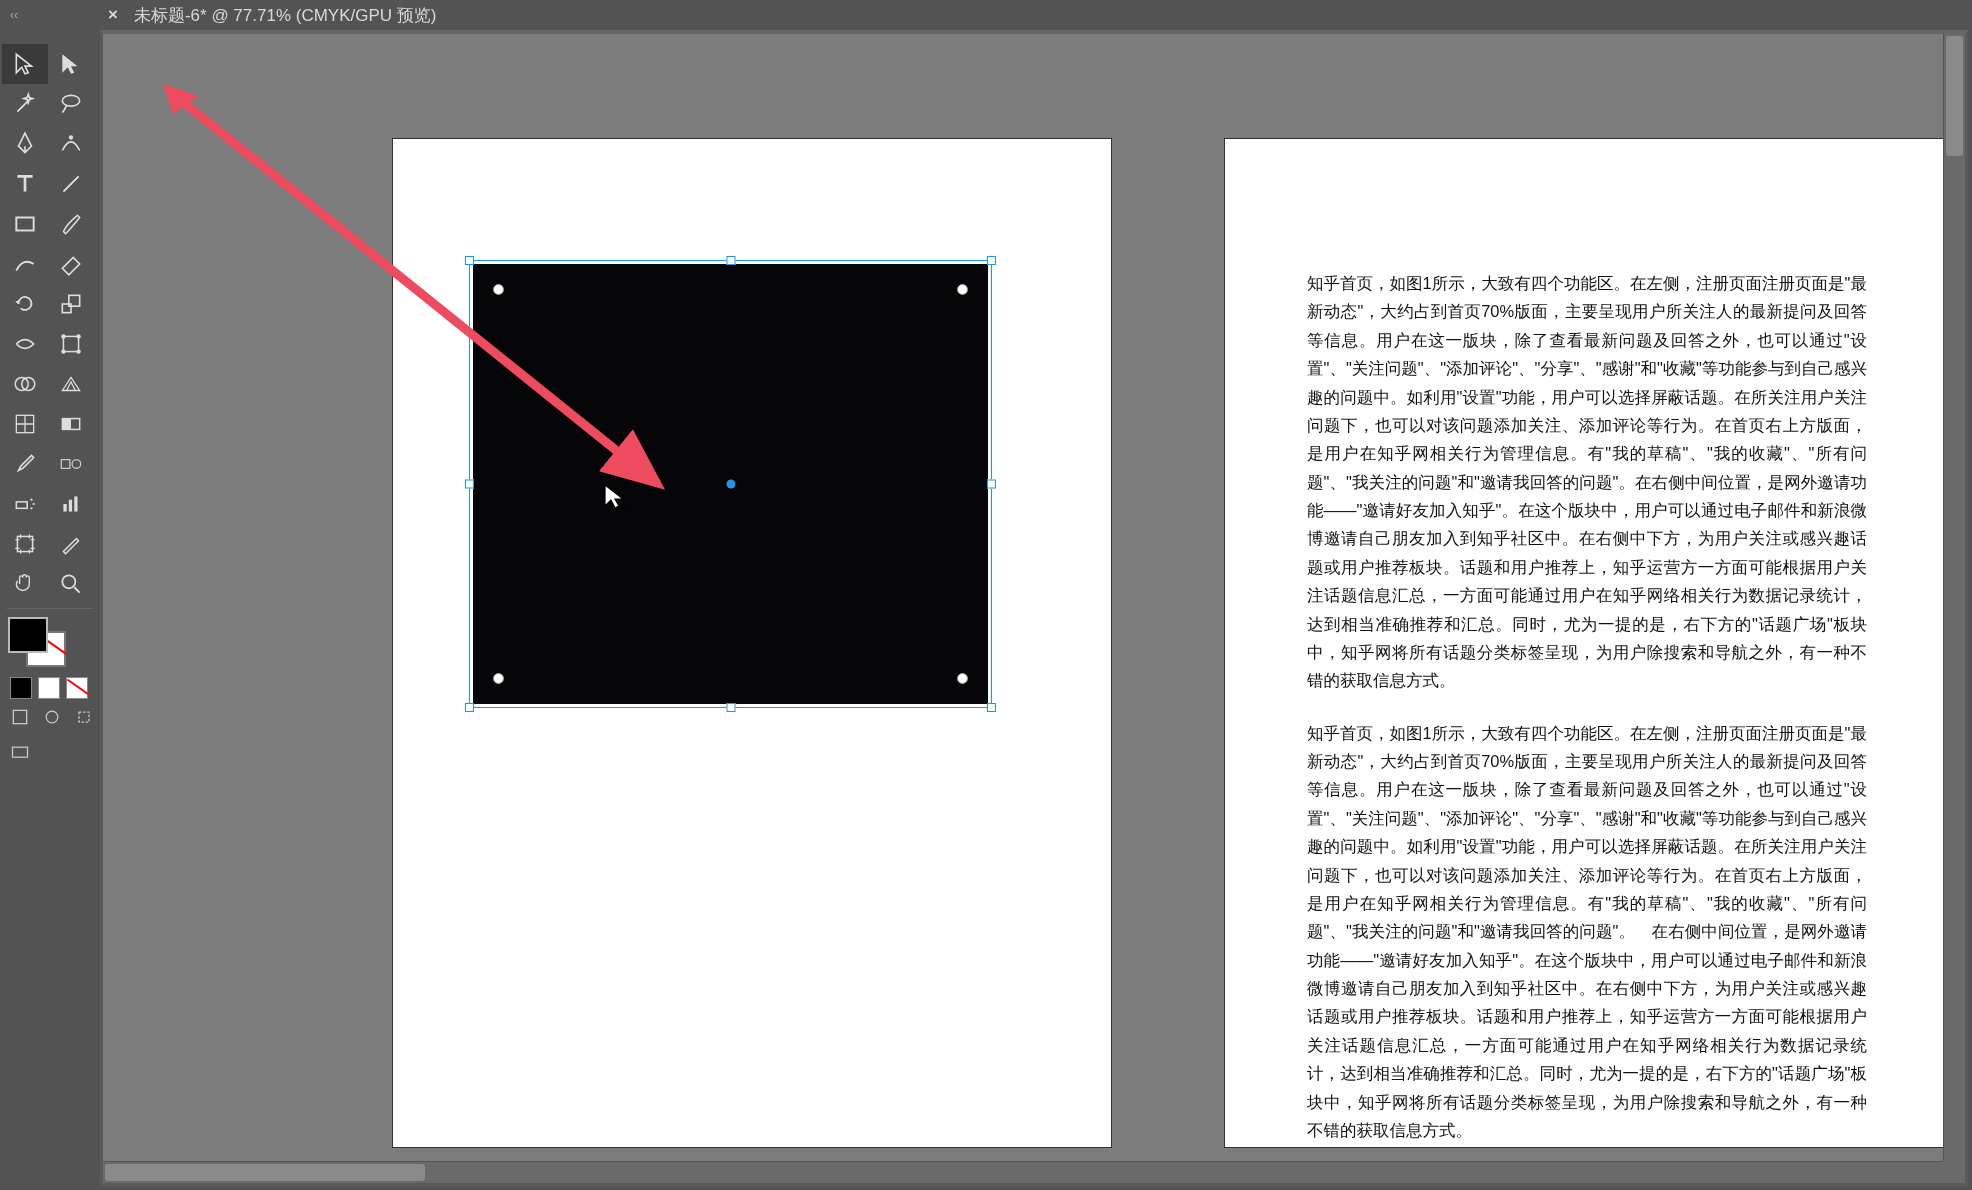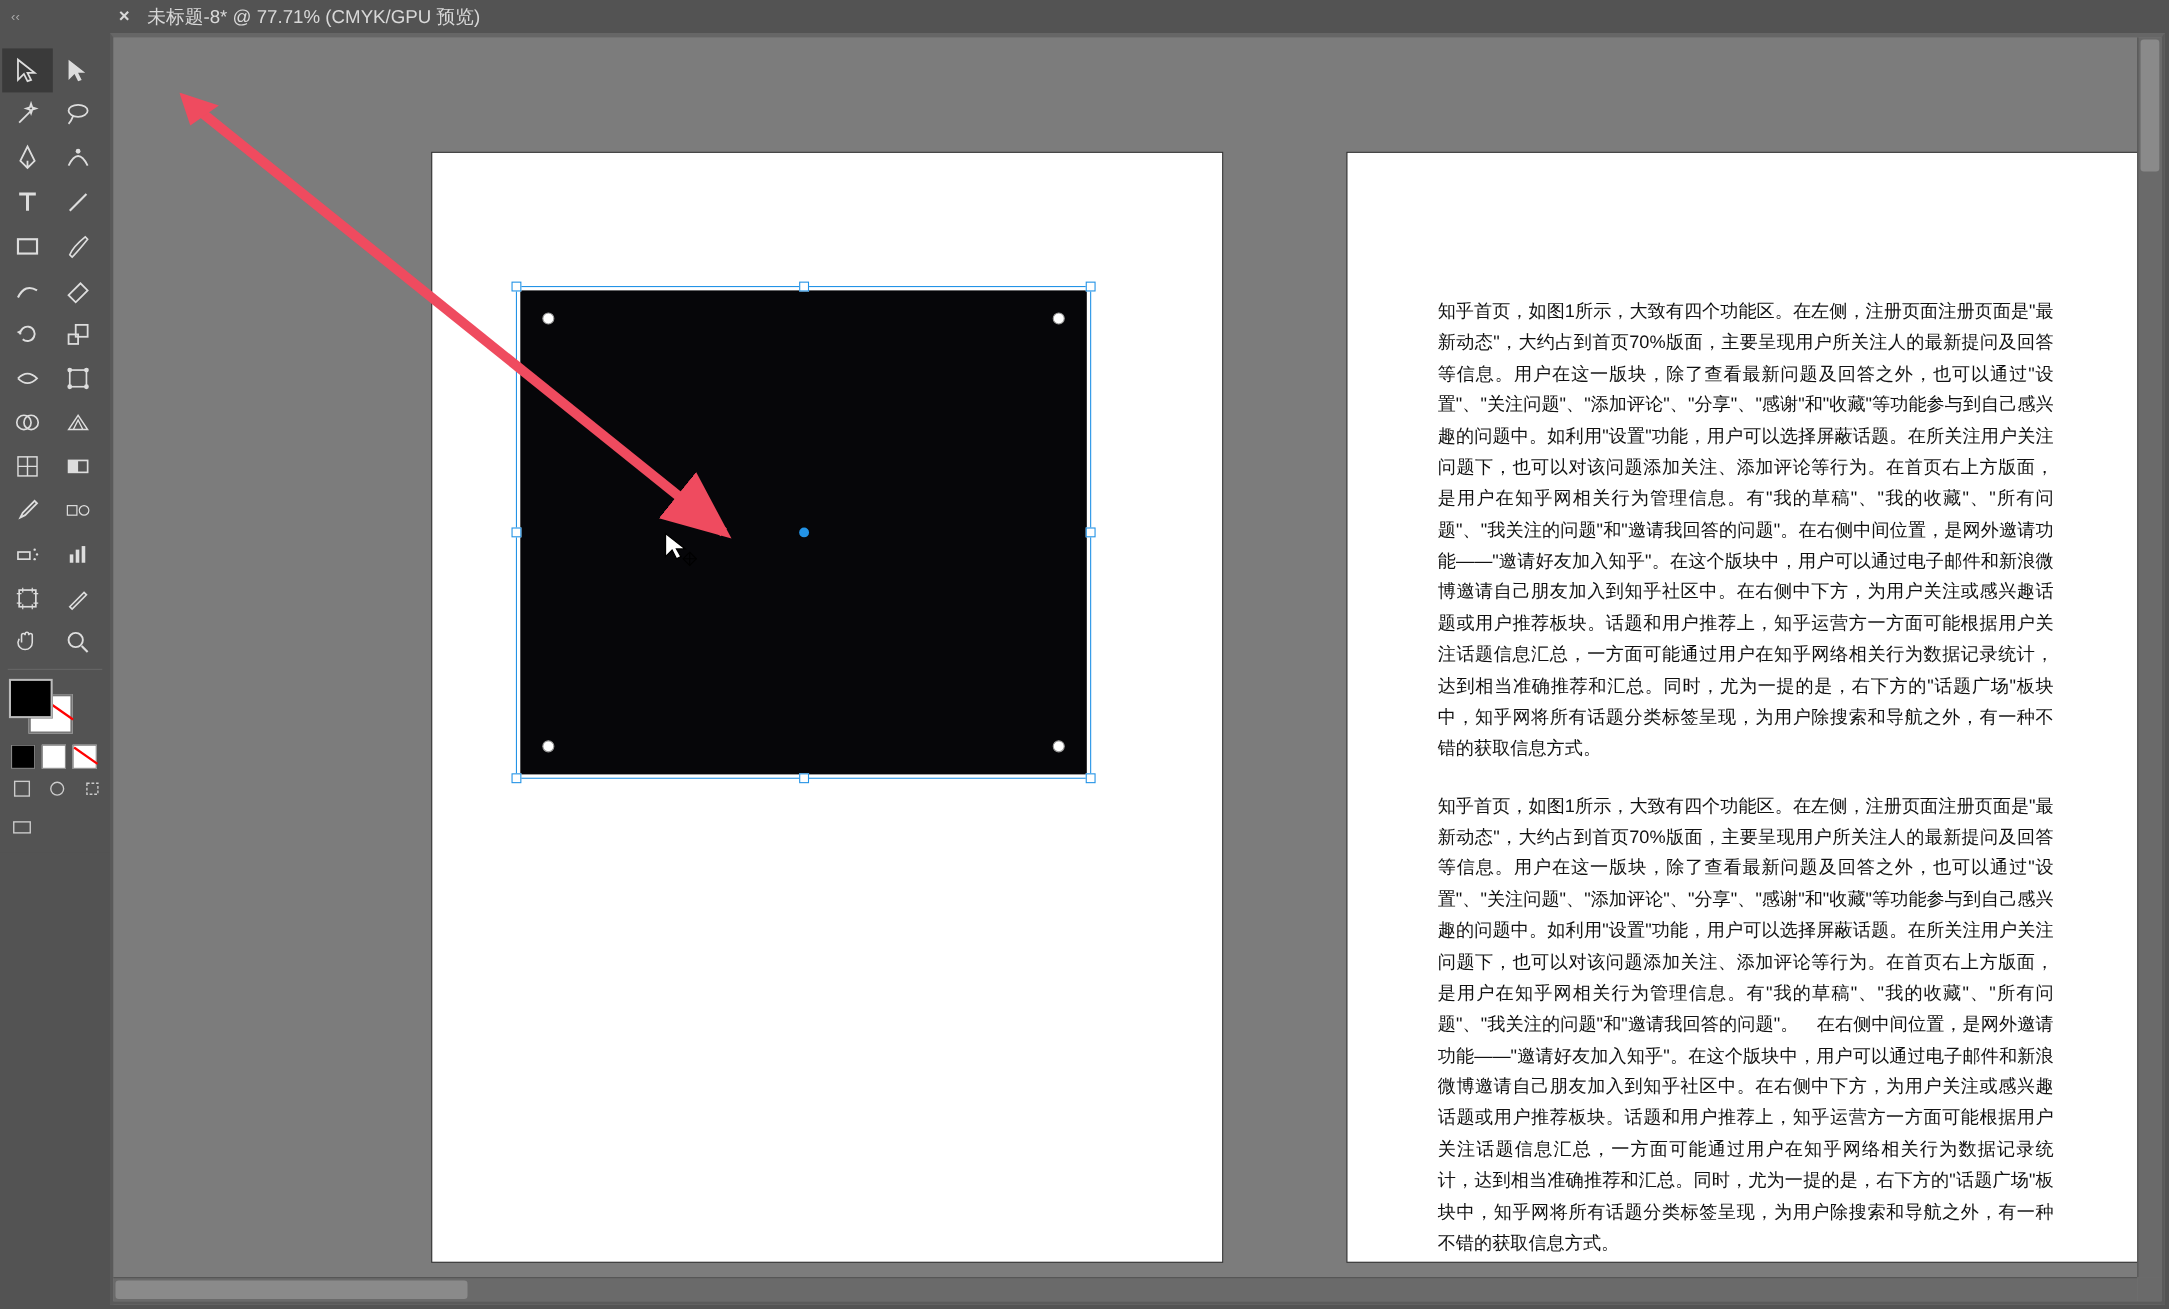--- a/index.html
+++ b/index.html
@@ -126,21 +126,21 @@
     .scrolltrack-h{position:absolute;left:0;right:22px;bottom:0;height:22px;background:#6a6a6a;border-top:1px solid #555;}
     .scrollthumb-h{position:absolute;top:2px;bottom:2px;left:2px;width:320px;background:#8a8a8a;border-radius:3px;}
     .corner{position:absolute;right:0;bottom:0;width:22px;height:22px;background:#6a6a6a;}
   </style>
 </head>
 <body>
 
 <div class="top-tab-bar">
   <span class="chevrons">‹‹</span>
   <span class="close-x">×</span>
-  <span>未标题-8* @ 77.71% (CMYK/GPU 预览)</span>
+  <span>未标题-6* @ 77.71% (CMYK/GPU 预览)</span>
 </div>
 
 <div class="toolbar">
   <div class="tool selected">
       <svg viewBox="0 0 24 24">
         <path d="M4 3 L4 20 L9 15 L12 21 L15 20 L12 14 L18 14 Z" fill="none" stroke="#ddd" stroke-width="1.5"></path>
       </svg>
     </div>
   <div class="tool">
       <svg viewBox="0 0 24 24">

